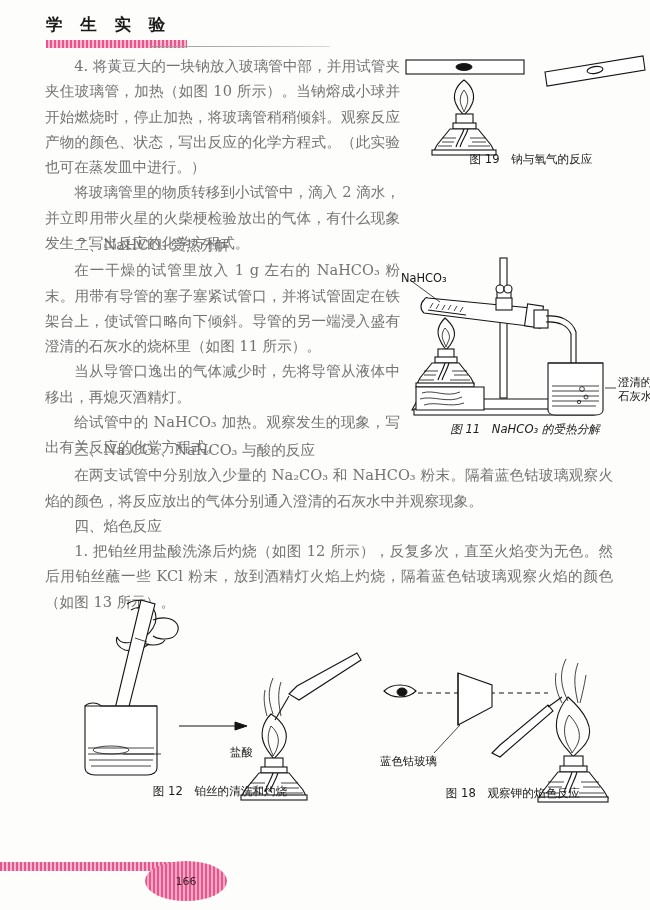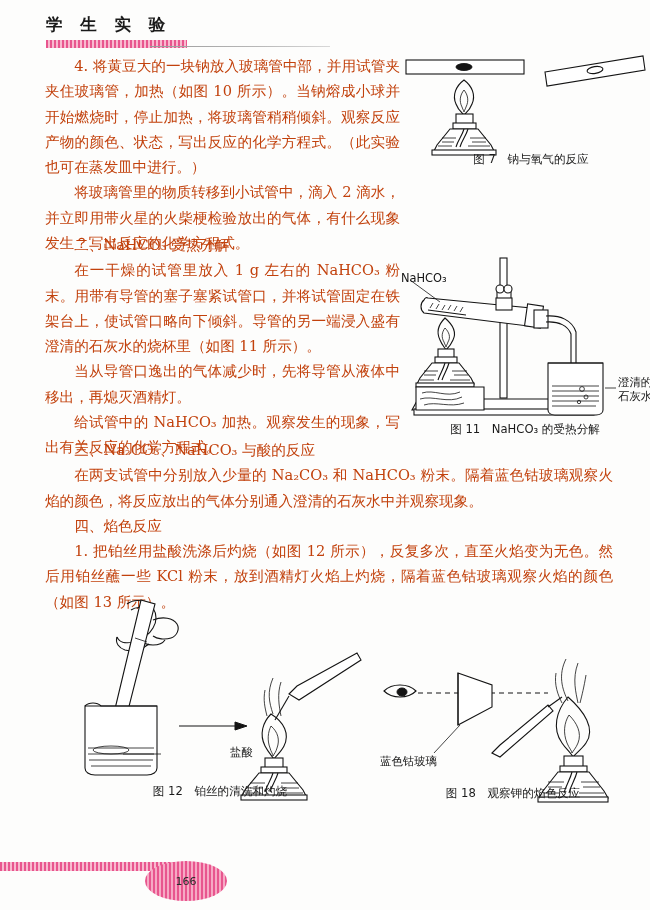--- a/index.html
+++ b/index.html
@@ -55,21 +55,21 @@
     background: linear-gradient(90deg, #9a9a9a 0%, #b8b8b8 60%, #d8d8d8 100%);
   }
 
   
   .tcol {
     position: absolute;
     font-size: 14.6px;
     line-height: 25.3px;
     text-align: justify;
     text-justify: inter-character;
-    color: #c2410c;
+    color: #737373;
   }
   .tcol p {
     margin: 0;
   }
   .indent { text-indent: 2em; }
   .narrow { left: 45px; width: 355px; }
   .wide   { left: 45px; width: 568px; }
 
   .blk-1 { top: 53px; }
   .blk-2 { top: 232px; }
@@ -188,21 +188,21 @@
       <path class="ln" d="M52 79 C50 86 46 90 44 97"></path>
       <path class="ln" d="M56 79 C54 86 50 90 48 97"></path>
 
       <path class="ln-t" d="M30 88 H44 M30 92 H42 M58 88 H74 M60 92 H74 M26 96 H40 M56 96 H78"></path>
 
       <rect class="fillw" x="20" y="100" width="64" height="5"></rect>
 
       <path class="fillw" d="M133 22 L231 6 L233 20 L135 36 Z"></path>
       <ellipse class="ln" cx="183" cy="20" rx="8" ry="3.4" transform="rotate(-9 183 20)"></ellipse>
     </svg>
-    <div class="fig-caption" style="top:102px;">图 7　钠与氧气的反应</div>
+    <div class="fig-caption" style="top:102px;">图 19　钠与氧气的反应</div>
   </div>
 
   <div class="figure" id="fig11">
     <svg width="250" height="165" viewBox="0 0 250 165">
 
       <rect class="fillw" x="100" y="0" width="7" height="140"></rect>
 
       <path class="fillw" d="M18 141 L190 141 L196 152 L12 152 Z"></path>
       <rect class="fillw" x="14" y="151" width="180" height="6"></rect>
 
@@ -243,21 +243,21 @@
       <path class="fillw" d="M16 129 L84 129 L84 152 L16 152 Z"></path>
       <path class="ln-t" d="M22 135 C34 131 46 140 60 134 M20 141 C33 137 48 146 62 139 M24 147 C36 143 50 150 64 145"></path>
 
       <path class="ln-t" d="M10 22 L40 44"></path>
 
       <path class="ln-t" d="M205 130 L216 130"></path>
     </svg>
     <div class="fig-label" style="left:1px; top:14px;">NaHCO₃</div>
     <div class="fig-label" style="left:218px; top:118px;">澄清的</div>
     <div class="fig-label" style="left:218px; top:132px;">石灰水</div>
-    <div class="fig-caption" style="top:164px;">图 11　NaHCO₃ 的受热分解</div>
+    <div class="fig-caption" style="top:164px;font-style:italic;">图 11　NaHCO₃ 的受热分解</div>
   </div>
 
   <div class="figure" id="fig12">
     <svg width="290" height="185" viewBox="0 0 290 185">
 
       <path class="ln" d="M52 6 C60 0 72 2 78 10 C82 16 82 24 78 30 C74 37 66 42 58 44 C50 46 44 44 42 39"></path>
       <path class="ln" d="M78 22 C88 18 98 20 102 26 C105 31 102 38 96 40 C90 42 82 41 78 38"></path>
       <path class="ln" d="M42 39 C40 45 44 50 50 52 C58 54 68 51 74 46"></path>
       <path class="ln" d="M62 40 C66 44 72 47 78 47 C84 47 88 45 90 42"></path>
       <path class="ln" d="M56 12 C62 8 70 9 74 14"></path>

